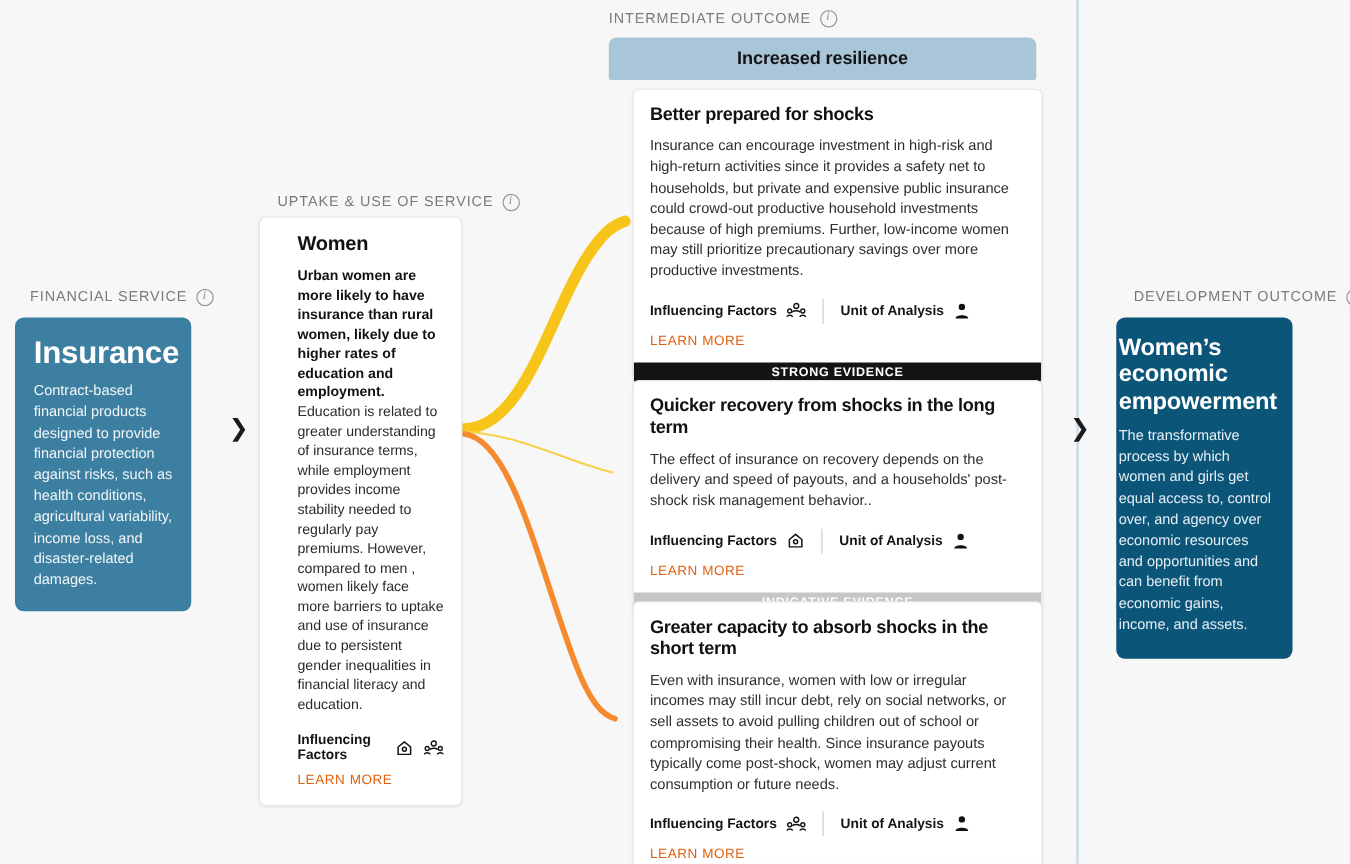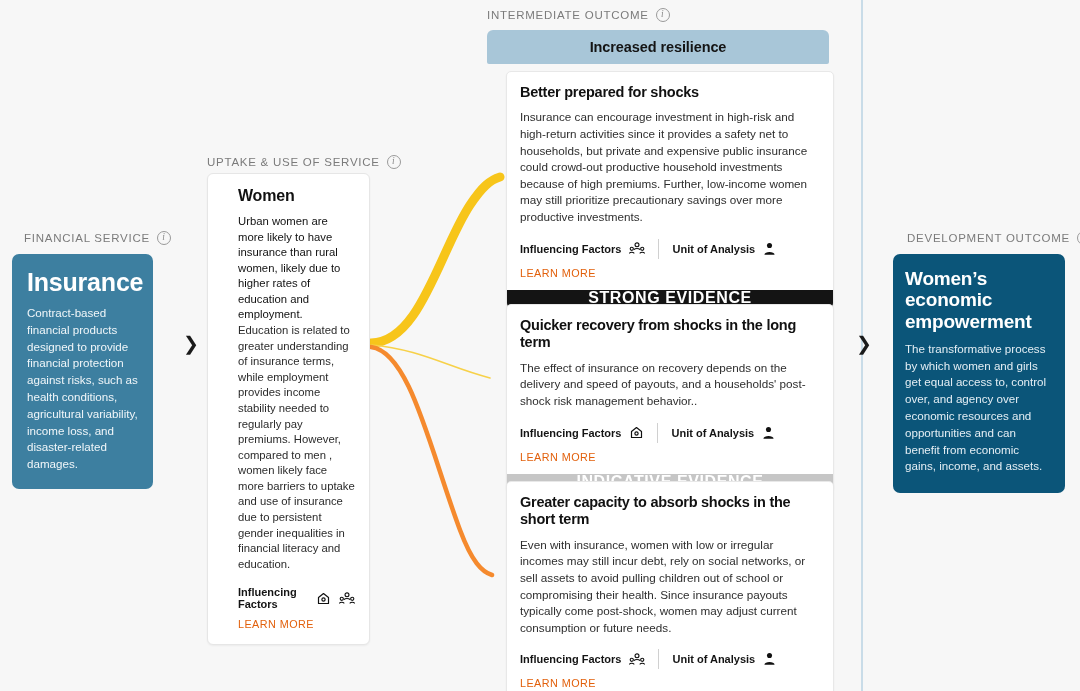--- a/index.html
+++ b/index.html
@@ -70,23 +70,23 @@
   }
   #fs-card .card-body {
     font-size: 11.6px;
     line-height: 1.45;
     color: #f0f6f9;
   }
 
   
   #do-card {
     left: 893px; top: 254px;
-    width: 172px;
+    width: 141px;
     background: #0b5579;
-    padding: 14px 15px 18px 12px;
+    padding: 14px 15px 18px 2px;
     color: #ffffff;
   }
   #do-card .card-title {
     font-size: 19px;
     font-weight: bold;
     letter-spacing: -0.2px;
     margin-bottom: 9px;
     line-height: 1.12;
   }
   #do-card .card-body {
@@ -110,21 +110,21 @@
     font-weight: bold;
     color: #111;
     margin-bottom: 9px;
     letter-spacing: -0.2px;
   }
   .uptake-text {
     font-size: 11.3px;
     line-height: 1.38;
     color: #2b2b2b;
   }
-  .uptake-text b { font-weight: normal; color: #111; }
+  .uptake-text b { font-weight: bold; color: #111; }
 
   
   #io-header {
     position: absolute;
     left: 487px; top: 30px;
     width: 342px;
     height: 34px;
     background: #a8c6d8;
     border-radius: 6px 6px 2px 2px;
     display: flex;
@@ -179,21 +179,21 @@
     font-weight: normal;
     letter-spacing: 0.45px;
     color: #e2600c;
     cursor: pointer;
   }
   .evidence-bar {
     height: 17px;
     display: flex;
     align-items: center;
     justify-content: center;
-    font-size: 16px;
+    font-size: 10px;
     font-weight: bold;
     letter-spacing: 0.6px;
     color: #ffffff;
   }
 
   
   .uptake-meta {
     display: flex; align-items: center; gap: 8px;
     margin-top: 14px;
     font-size: 11px; font-weight: bold; color: #141414;
@@ -245,21 +245,21 @@
     <span class="info-icon">i</span>
   </div>
 
   <div class="card" id="fs-card">
     <div class="card-title">Insurance</div>
     <div class="card-body">Contract-based financial products designed to provide financial protection against risks, such as health conditions, agricultural variability, income loss, and disaster-related damages.</div>
   </div>
 
   <div class="chevron" style="left:183px; top:334px;">❯</div>
 
-  <div class="col-label" style="left:207px; top:155px;">
+  <div class="col-label" style="left:222px; top:155px;">
     <span>UPTAKE &amp; USE OF SERVICE</span>
     <span class="info-icon">i</span>
   </div>
 
   <div class="card" id="uptake-card">
     <div class="card-title">Women</div>
     <div class="uptake-text">
       <b>Urban women are more likely to have insurance than rural women, likely due to higher rates of education and employment.</b><span> Education is related to greater understanding of insurance terms, while employment provides income stability needed to regularly pay premiums. However, compared to men , women likely face more barriers to uptake and use of insurance due to persistent gender inequalities in financial literacy and education.</span>
     </div>
     <div class="uptake-meta">

